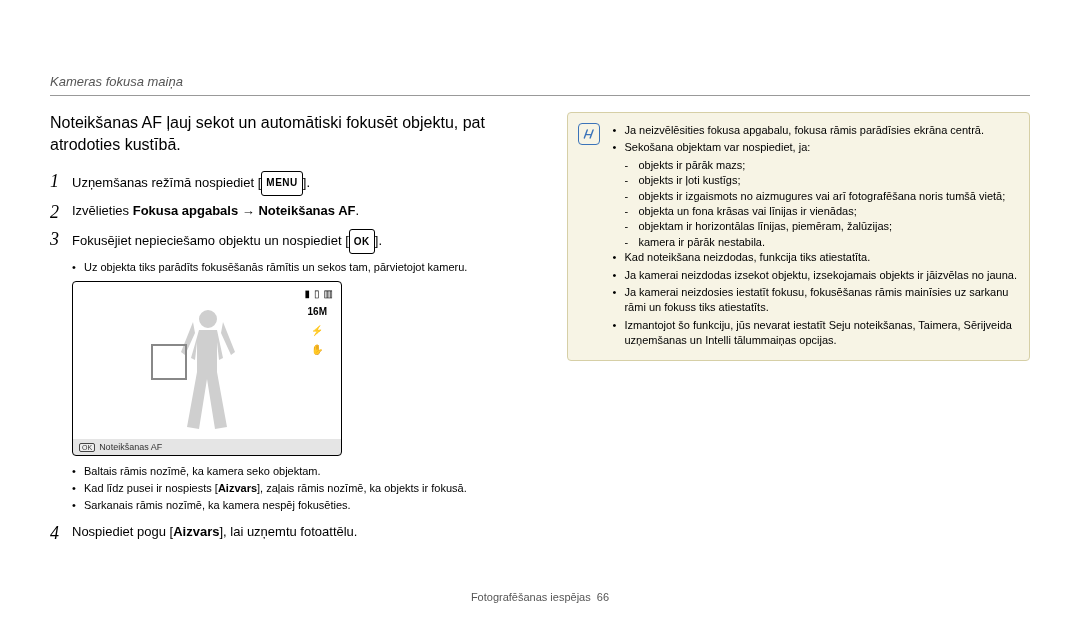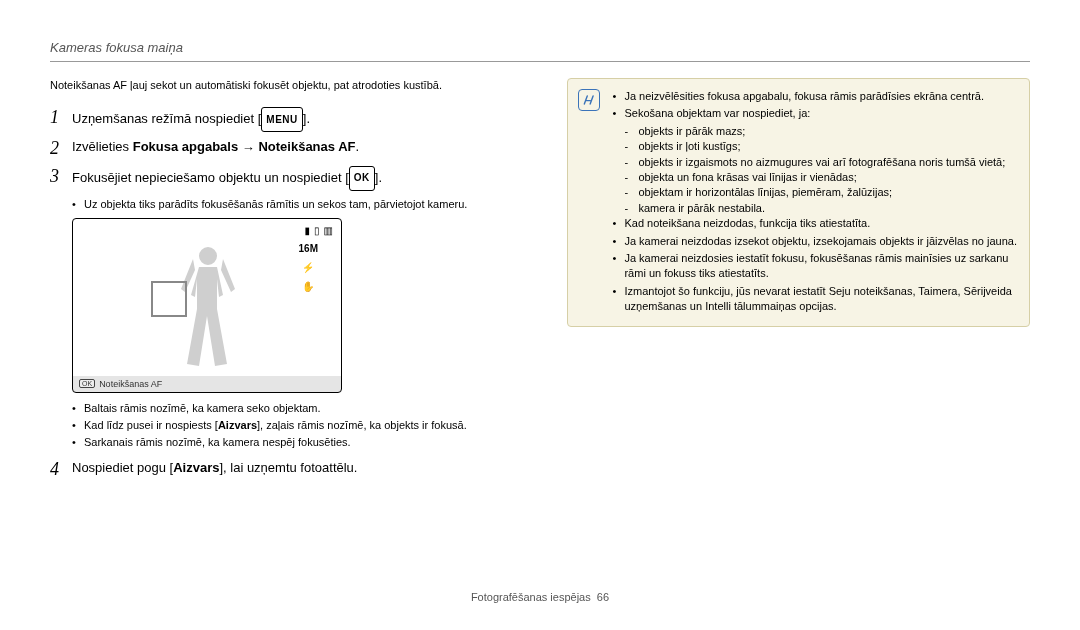--- a/index.html
+++ b/index.html
@@ -5,21 +5,21 @@
   * { box-sizing: border-box; margin: 0; padding: 0; }
   body {
     font-family: "Segoe UI", Arial, sans-serif;
     background: #fff;
     width: 1080px;
     height: 630px;
     position: relative;
     color: #000;
   }
   .page {
-    padding: 40px 50px 20px 50px;
+    padding: 74px 50px 20px 50px;
   }
   .header-title {
     font-size: 13px;
     color: #555;
     font-style: italic;
     margin-bottom: 6px;
   }
   .header-rule {
     border: none;
     border-top: 1px solid #999;
@@ -39,21 +39,21 @@
     display: inline-block;
     background: #4a4a4a;
     color: #fff;
     font-size: 12px;
     font-weight: 600;
     padding: 3px 10px;
     border-radius: 4px;
     margin-bottom: 6px;
   }
   .intro {
-    font-size: 11px;
+    font-size: 16px;
     line-height: 1.4;
     margin-bottom: 14px;
   }
   .step {
     display: flex;
     align-items: flex-start;
     margin-bottom: 6px;
   }
   .step-num {
     font-family: Georgia, "Times New Roman", serif;
@@ -108,21 +108,21 @@
   .cd-topbar {
     position: absolute;
     top: 6px; right: 8px;
     display: flex;
     gap: 4px;
     align-items: center;
   }
   .cd-topbar .b1, .cd-topbar .b2, .cd-topbar .b3 { font-size: 10px; }
   .cd-right-icons {
     position: absolute;
-    right: 23px; top: 24px;
+    right: 14px; top: 24px;
     display: flex;
     flex-direction: column;
     gap: 8px;
     align-items: center;
     font-size: 10px;
   }
   .silhouette {
     position: absolute;
     left: 90px; top: 20px;
     width: 90px; height: 130px;

